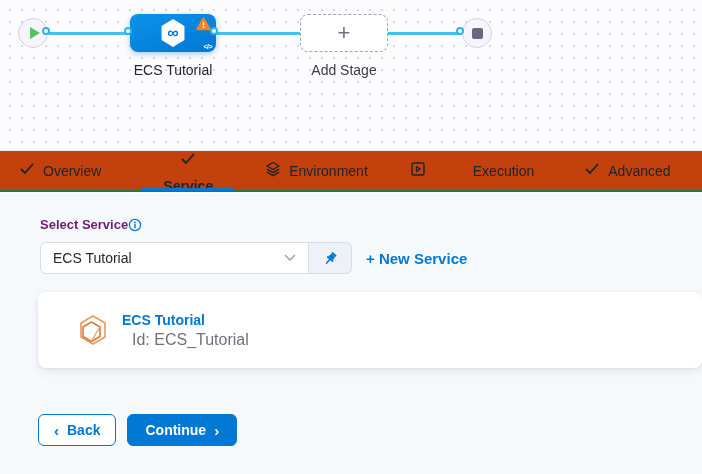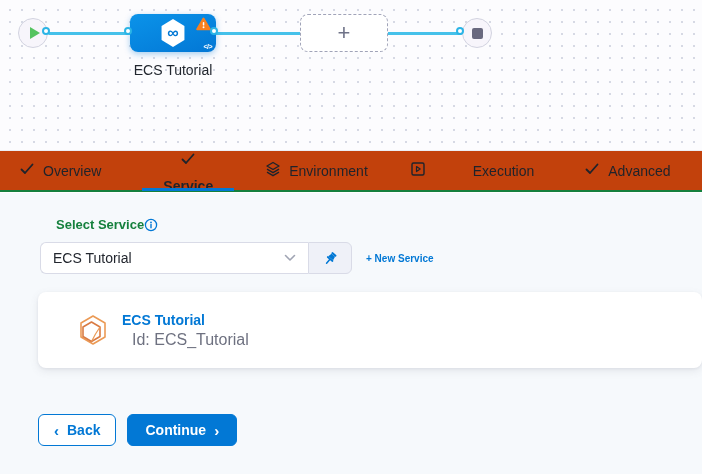--- a/index.html
+++ b/index.html
@@ -103,37 +103,37 @@
     background: #0278d5;
   }
   .tab svg { flex: 0 0 auto; }
 
   
   .content {
     position: absolute; top: 193px; left: 0; width: 702px; height: 281px;
     background: #f6f9fc;
   }
   .field-label-row {
-    margin: 24px 0 0 56px; display: flex; align-items: center; 
-    font-size: 13px; font-weight: 600; color: #15803d;
+    margin: 24px 0 0 40px; display: flex; align-items: center; 
+    font-size: 13px; font-weight: 600; color: #701a75;
   }
   .select-row { margin: 10px 0 0 40px; display: flex; align-items: center; }
   .select-field {
     width: 268px; height: 32px; background: #fff;
     border: 1px solid #d9dbe7; border-right: none; border-radius: 6px 0 0 6px;
     display: flex; align-items: center; justify-content: space-between;
     padding: 0 12px; font-size: 14px; color: #22262e; cursor: pointer;
   }
   .pin-button {
     width: 44px; height: 32px; background: #eff1f8;
     border: 1px solid #d9dbe7; border-radius: 0 6px 6px 0;
     display: flex; align-items: center; justify-content: center; cursor: pointer;
   }
   .new-service-link {
-    margin-left: 14px; color: #0278d5; font-weight: 700; font-size: 10px;
+    margin-left: 14px; color: #0278d5; font-weight: 700; font-size: 15px;
     cursor: pointer; background: none; border: none;
   }
   .service-card {
     margin: 18px 0 0 38px; width: 664px; height: 76px; background: #fff;
     border-radius: 8px;
     box-shadow: 0 1px 3px rgba(40,41,61,0.06), 0 3px 8px rgba(96,97,112,0.12);
     display: flex; align-items: center; gap: 14px; padding-left: 40px;
     cursor: pointer;
   }
   .service-card-title { color: #0278d5; font-weight: 700; font-size: 14px; }
@@ -168,20 +168,21 @@
         <circle cx="7.55" cy="10.3" r="0.95" fill="#fff"></circle>
       </svg>
     </span>
     <span class="code-glyph">&lt;/&gt;</span>
   </div>
   <div class="stage-label">ECS Tutorial</div>
 
   <div class="add-stage-node">
     <span>+</span>
   </div>
+  <div class="add-stage-label">Add Stage</div>
 
   <div class="node-circle end-node">
     <div class="stop-square"></div>
   </div>
 
   <div class="port port-1"></div>
   <div class="port port-2"></div>
   <div class="port port-3"></div>
   <div class="port port-4"></div>
 </div>

